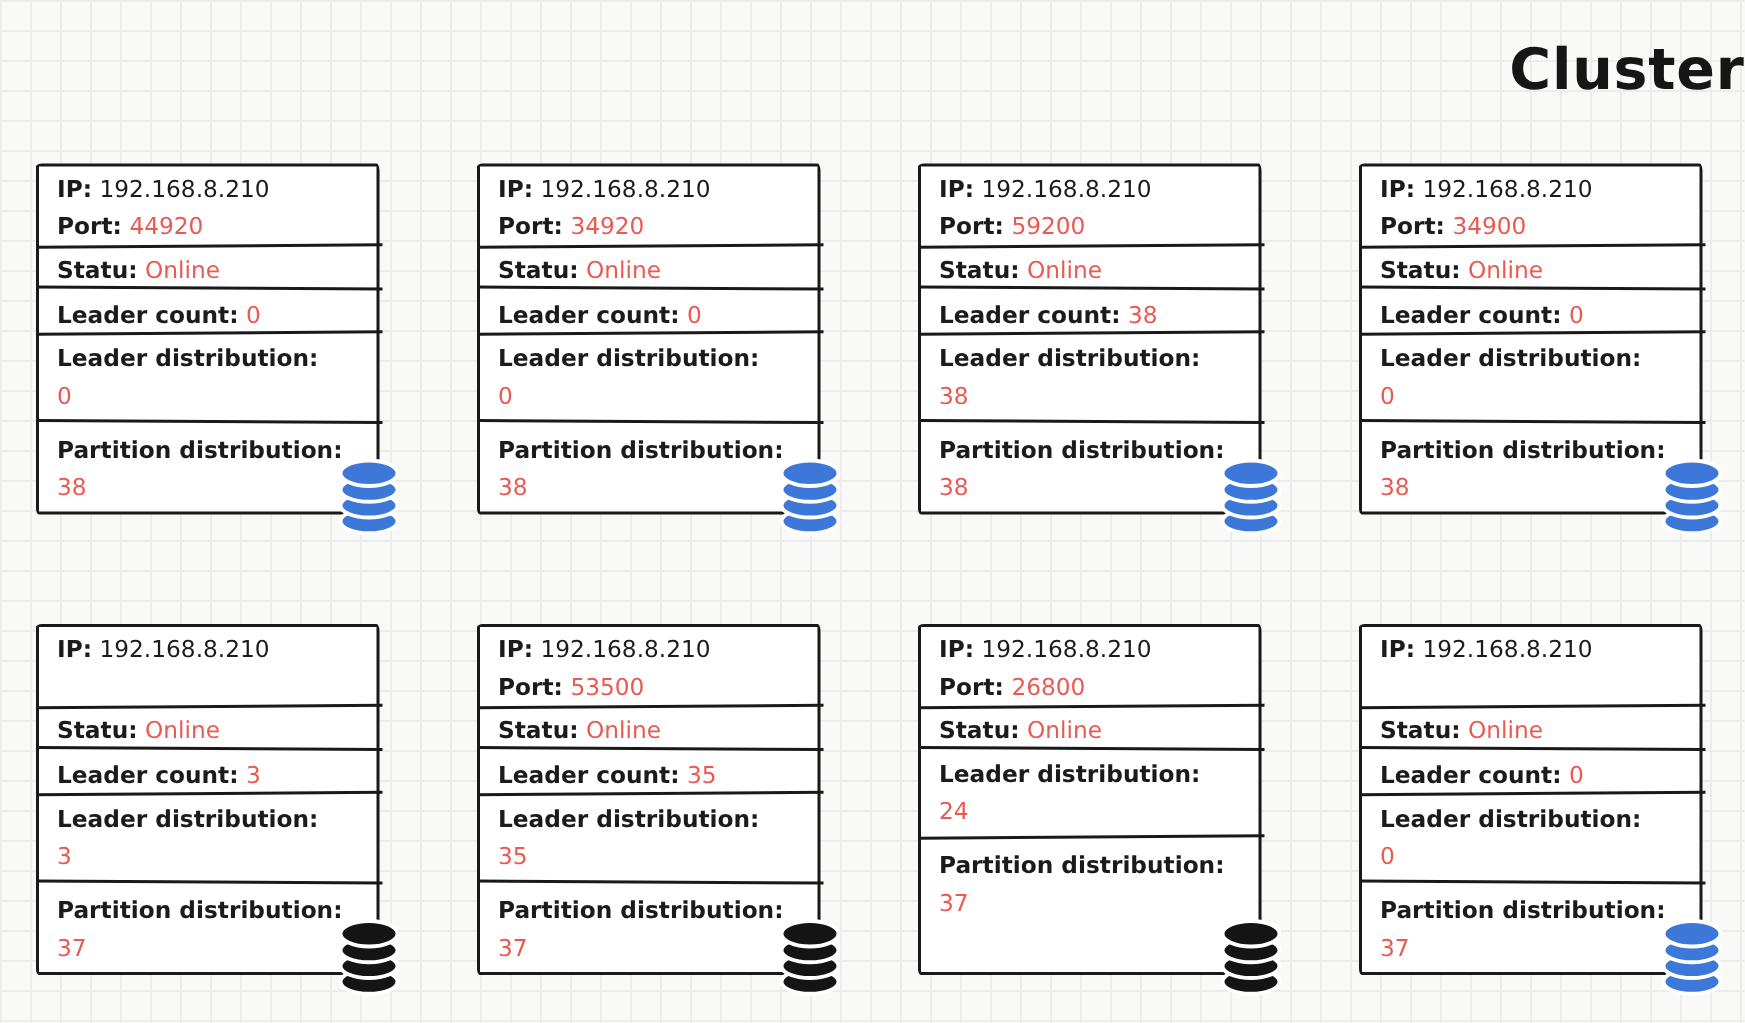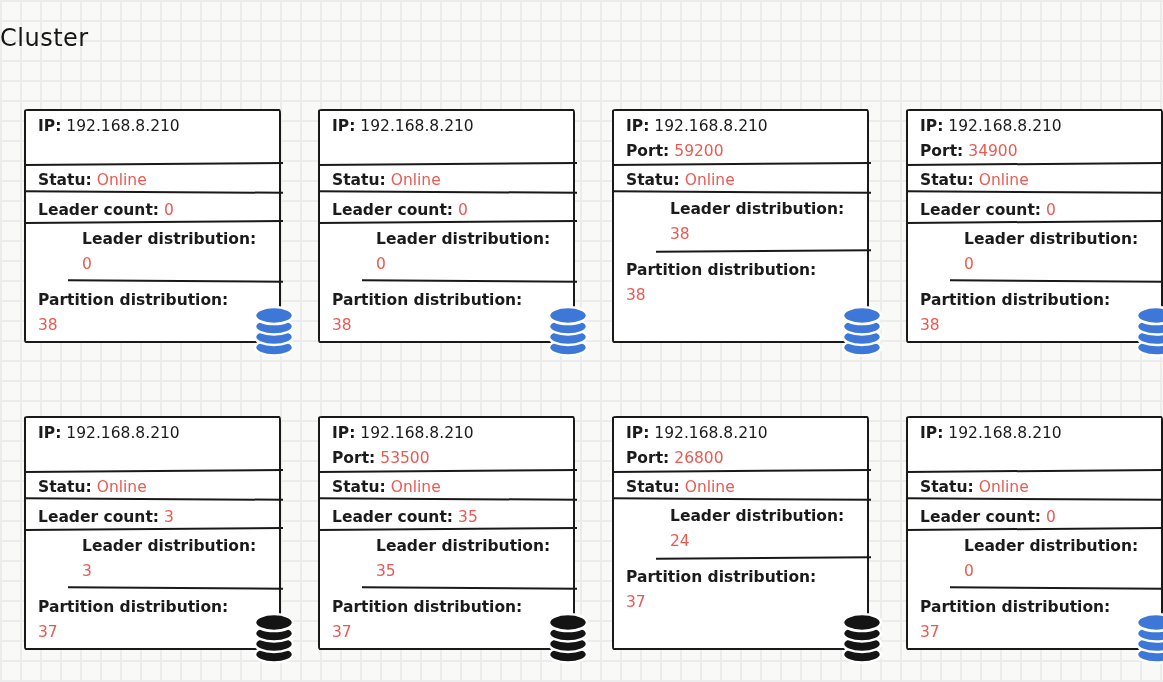--- a/index.html
+++ b/index.html
@@ -11,49 +11,49 @@
       linear-gradient(to right, #ececec 1.6px, transparent 1.6px),
       linear-gradient(to bottom, #ececec 1.6px, transparent 1.6px);
     background-size: 20px 20px;
     position: relative;
     overflow: hidden;
     color: #1b1b1b;
   }
   .title {
     position: absolute;
     top: 24px; left: 0; width: 100%;
-    text-align: left;
-    font-size: 24px;
-    font-weight: 400;
+    text-align: right;
+    font-size: 38px;
+    font-weight: 700;
     letter-spacing: 0.5px;
     color: #161616;
   }
   .card {
     position: absolute;
-    width: 257px; height: 234px;
+    width: 229px; height: 234px;
     box-sizing: border-box;
     background: #ffffff;
     border: 2.5px solid #191919;
     border-radius: 4px 2px 5px 2px / 2px 5px 2px 4px;
     font-size: 15.5px;
   }
   .sec { position: relative; padding: 0 12px; box-sizing: border-box; }
   .sec::after {
     content: "";
     position: absolute;
     left: -2px; right: -4px; bottom: 0;
     height: 2px;
     background: #191919;
     transform: rotate(-0.4deg);
   }
   .sec:nth-child(even)::after { transform: rotate(0.35deg); }
   .sec-a { height: 54px; padding-top: 3px; }
   .sec-b { height: 28px; padding-top: 3px; }
   .sec-c { height: 30px; padding-top: 5px; }
-  .sec-d { height: 59px; padding-top: 4px; margin-left: 44px; }
+  .sec-d { height: 59px; padding-top: 4px; }
   .sec-e { height: 58px; padding-top: 6px; }
   .sec-e::after { display: none; }
   .line { line-height: 25px; white-space: nowrap; }
   .lbl { font-weight: 700; color: #1b1b1b; margin-right: 5px; }
   .val { font-weight: 400; }
   .vblack { color: #1b1b1b; }
   .vred { color: #e95a52; }
   .db {
     position: absolute;
     right: -17px; bottom: -16px;
@@ -64,20 +64,21 @@
   .db-black ellipse { fill: #141414; }
 </style>
 </head>
 <body>
 
 <div class="title">Cluster</div>
 
 <div class="card" style="left:24px; top:109px;">
   <div class="sec sec-a">
     <div class="line"><span class="lbl">IP:</span><span class="val vblack">192.168.8.210</span></div>
+    <div class="line"><span class="lbl">Port:</span><span class="val vred">44920</span></div>
   </div>
   <div class="sec sec-b">
     <div class="line"><span class="lbl">Statu:</span><span class="val vred">Online</span></div>
   </div>
   <div class="sec sec-c">
     <div class="line"><span class="lbl">Leader count:</span><span class="val vred">0</span></div>
   </div>
   <div class="sec sec-d">
     <div class="line"><span class="lbl">Leader distribution:</span></div>
     <div class="line"><span class="val vred">0</span></div>
@@ -90,20 +91,21 @@
     <ellipse cx="22" cy="42.5" rx="19" ry="8"></ellipse>
       <ellipse cx="22" cy="32" rx="19" ry="8"></ellipse>
       <ellipse cx="22" cy="21.5" rx="19" ry="8"></ellipse>
       <ellipse cx="22" cy="10.5" rx="19" ry="8.5"></ellipse>
   </svg>
 </div>
 
 <div class="card" style="left:318px; top:109px;">
   <div class="sec sec-a">
     <div class="line"><span class="lbl">IP:</span><span class="val vblack">192.168.8.210</span></div>
+    <div class="line"><span class="lbl">Port:</span><span class="val vred">34920</span></div>
   </div>
   <div class="sec sec-b">
     <div class="line"><span class="lbl">Statu:</span><span class="val vred">Online</span></div>
   </div>
   <div class="sec sec-c">
     <div class="line"><span class="lbl">Leader count:</span><span class="val vred">0</span></div>
   </div>
   <div class="sec sec-d">
     <div class="line"><span class="lbl">Leader distribution:</span></div>
     <div class="line"><span class="val vred">0</span></div>
@@ -121,20 +123,23 @@
 </div>
 
 <div class="card" style="left:612px; top:109px;">
   <div class="sec sec-a">
     <div class="line"><span class="lbl">IP:</span><span class="val vblack">192.168.8.210</span></div>
     <div class="line"><span class="lbl">Port:</span><span class="val vred">59200</span></div>
   </div>
   <div class="sec sec-b">
     <div class="line"><span class="lbl">Statu:</span><span class="val vred">Online</span></div>
   </div>
+  <div class="sec sec-c">
+    <div class="line"><span class="lbl">Leader count:</span><span class="val vred">38</span></div>
+  </div>
   <div class="sec sec-d">
     <div class="line"><span class="lbl">Leader distribution:</span></div>
     <div class="line"><span class="val vred">38</span></div>
   </div>
   <div class="sec sec-e">
     <div class="line"><span class="lbl">Partition distribution:</span></div>
     <div class="line"><span class="val vred">38</span></div>
   </div>
   <svg class="db db-blue" viewBox="0 0 44 52">
     <ellipse cx="22" cy="42.5" rx="19" ry="8"></ellipse>

